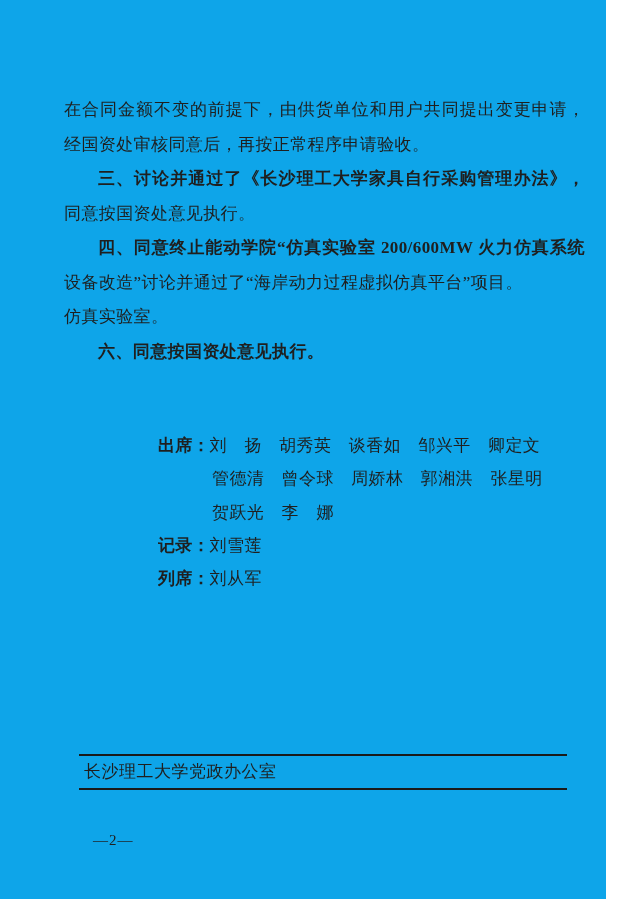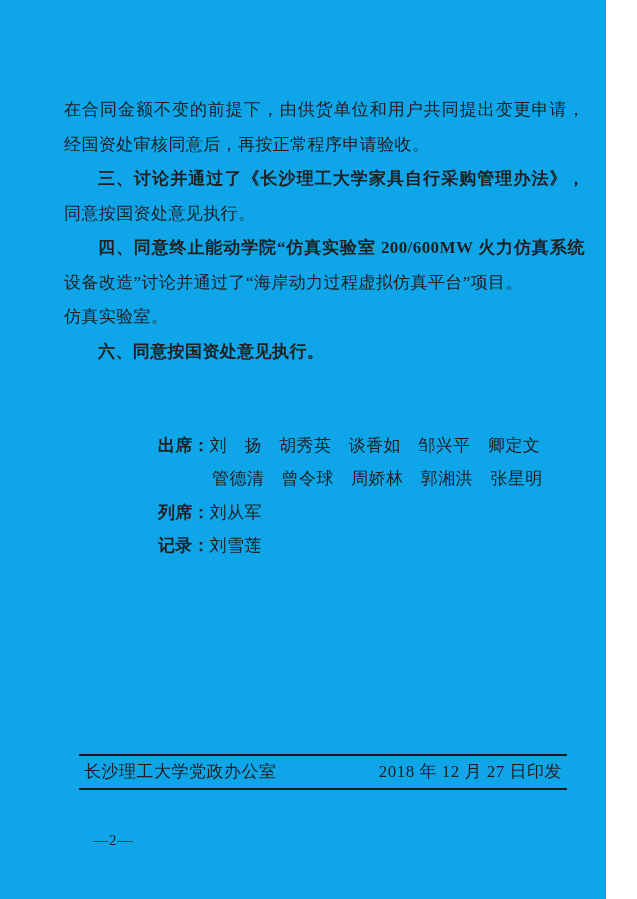--- a/index.html
+++ b/index.html
@@ -107,32 +107,34 @@
     <div class="line ind">六、同意按国资处意见执行。</div>
   </div>
 
   <div class="attendance">
     <div class="att-row">
       <span class="att-label">出席：</span><span class="att-names">刘　扬　胡秀英　谈香如　邹兴平　卿定文</span>
     </div>
     <div class="att-row cont">
       <span class="att-names">管德清　曾令球　周娇林　郭湘洪　张星明</span>
     </div>
-    <div class="att-row">
-      <span class="att-label">列席：</span><span class="att-names">刘从军</span>
+    <div class="att-row cont">
+      <span class="att-names">贺跃光　李　娜</span>
     </div>
     <div class="att-row">
       <span class="att-label">记录：</span><span class="att-names">刘雪莲</span>
+    </div>
+    <div class="att-row">
+      <span class="att-label">列席：</span><span class="att-names">刘从军</span>
     </div>
   </div>
 
   <div class="rule rule-top"></div>
 
   <div class="footer-row">
     <span>长沙理工大学党政办公室</span>
-    <span>2018 年 12 月 27 日印发</span>
   </div>
 
   <div class="rule rule-bottom"></div>
 
   <div class="page-num">—2—</div>
 
 </div>
 
 </body></html>

